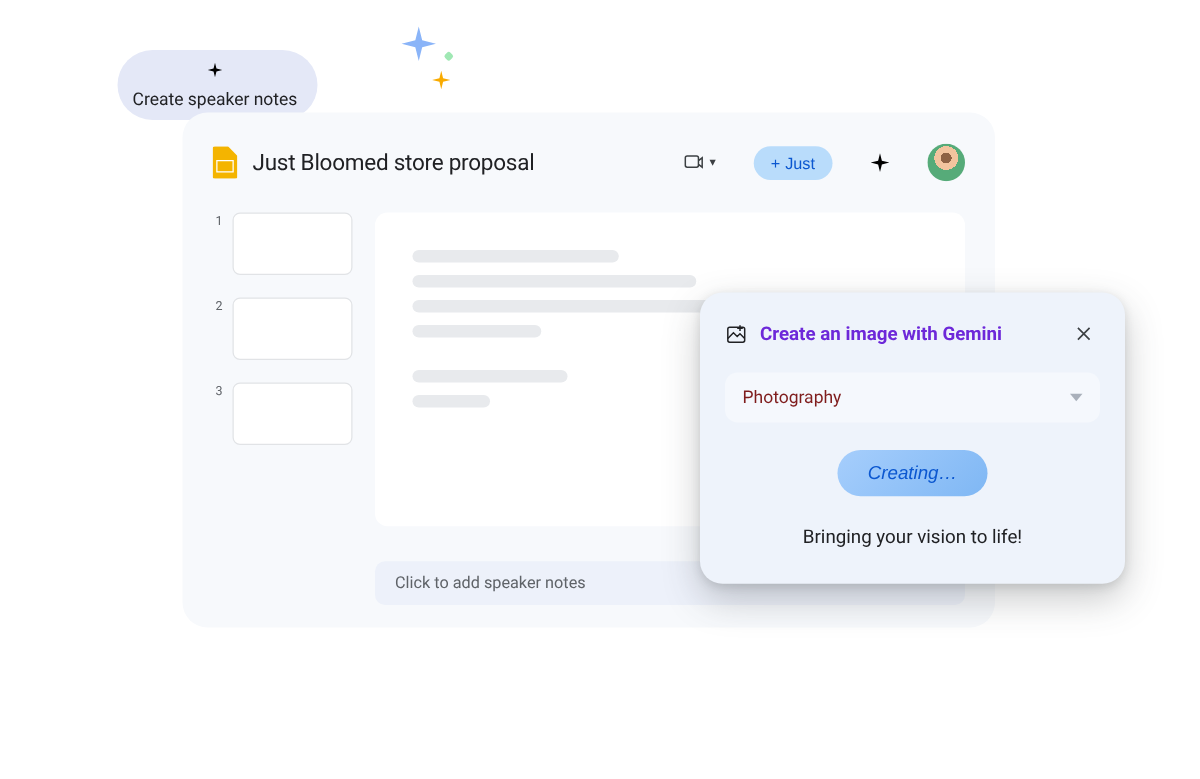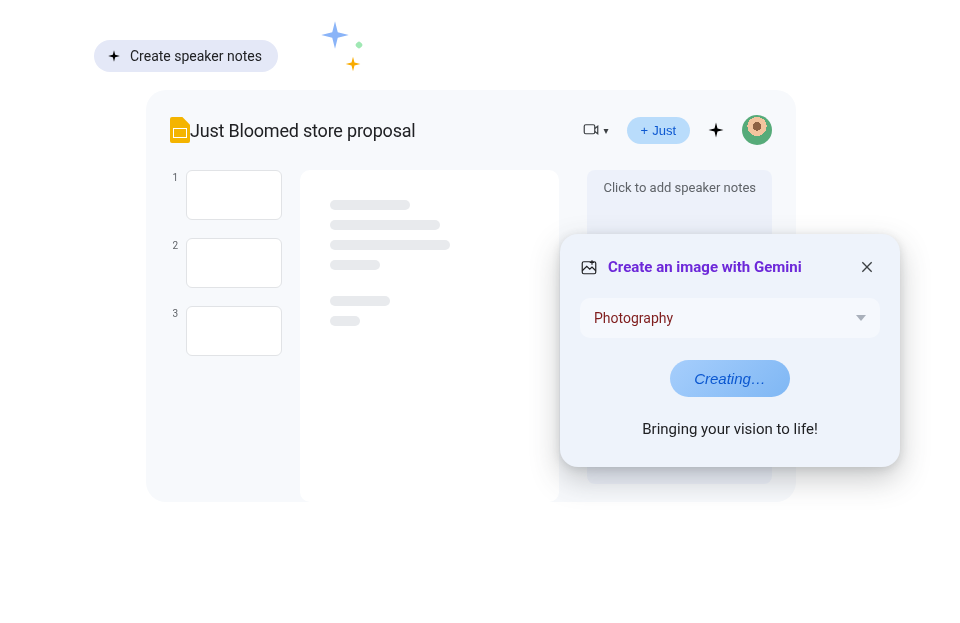--- a/index.html
+++ b/index.html
@@ -13,20 +13,21 @@
     
     .suggestion-chip {
       position: absolute;
       top: 40px; left: 94px;
       background: #e4e8f7;
       border-radius: 999px;
       padding: 8px 16px 8px 12px;
       display: flex; align-items: center; gap: 8px;
       font-size: 14px; color: #202124;
       font-weight: 400;
+      flex-direction: column;
     }
     .suggestion-chip .spark { width: 16px; height: 16px; display:flex; align-items:center; justify-content:center;}
     .spark svg { width:14px;height:14px; fill:#000;}
 
     
     .deco-sparkle {
       position: absolute;
     }
     .deco-sparkle.big { top: 20px; left: 320px; }
     .deco-sparkle.small { top: 56px; left: 345px; }
@@ -38,21 +39,21 @@
       top: 90px; left: 146px;
       width: 650px;
       height: 412px;
       background: #f7f9fc;
       border-radius: 20px;
       box-shadow: 0 0 0 0 transparent;
       padding: 22px 24px 0 24px;
       display: flex; flex-direction: column;
     }
     .titlebar {
-      display: flex; align-items: center; 
+      display: flex; align-items: center; gap: 12px;
       height: 36px;
     }
     .slides-logo {
       width: 20px; height: 26px;
       background: #F4B400;
       border-radius: 2px;
       position: relative;
       clip-path: polygon(0 0, 62% 0, 100% 30%, 100% 100%, 0 100%);
       display:flex; align-items:center; justify-content:center;
     }
@@ -78,21 +79,21 @@
                   linear-gradient(#56ab79,#56ab79);
       background-color:#6fbf88;
     }
 
     .workspace{ flex:1; display:flex; gap:18px; margin-top:22px; }
     .thumb-rail{ width:112px; display:flex; flex-direction:column; gap:18px;}
     .thumb-row{ display:flex; gap:8px; align-items:flex-start;}
     .thumb-num{ font-size:10px; color:#5f6368; width:8px; text-align:right; padding-top:2px;}
     .thumb{ flex:1; height:50px; background:#fff; border:1px solid #e1e3e6; border-radius:6px;}
     
-    .canvas-col{ flex:1; display:flex; gap:28px; }
+    .canvas-col{ flex:1; display:flex; flex-direction:column; gap:28px; }
     .canvas{ flex:1; background:#fff; border-radius:10px; padding:30px 30px;}
     .ph{ background:#e8eaed; border-radius:5px; height:10px; margin-bottom:10px;}
     .ph.w40{width:40%;} .ph.w55{width:55%;} .ph.w60{width:60%;} .ph.w25{width:25%;} .ph.w30{width:30%;} .ph.w15{width:15%;}
     .ph.gap{margin-top:26px;}
     .speaker-notes{
       background:#edf1fa; color:#5f6368;
       border-radius:8px; padding:10px 16px; font-size:13px;
       margin-bottom:18px;
     }
 

